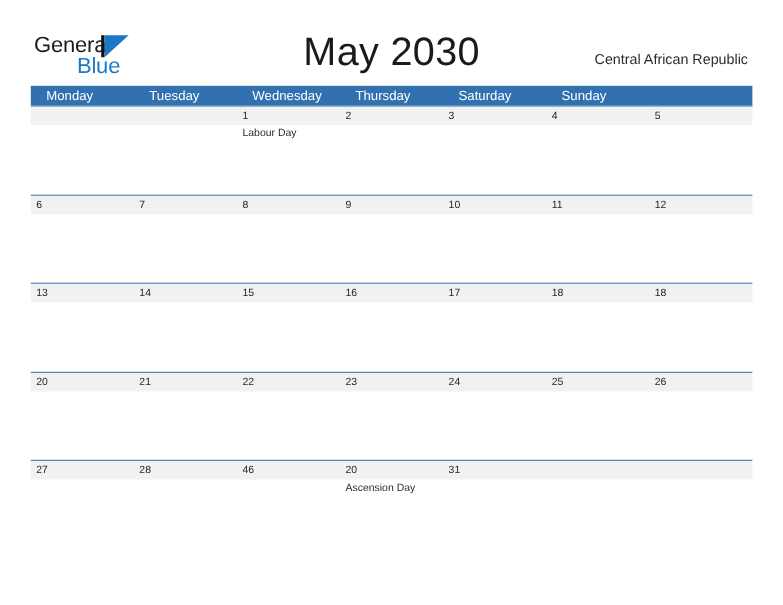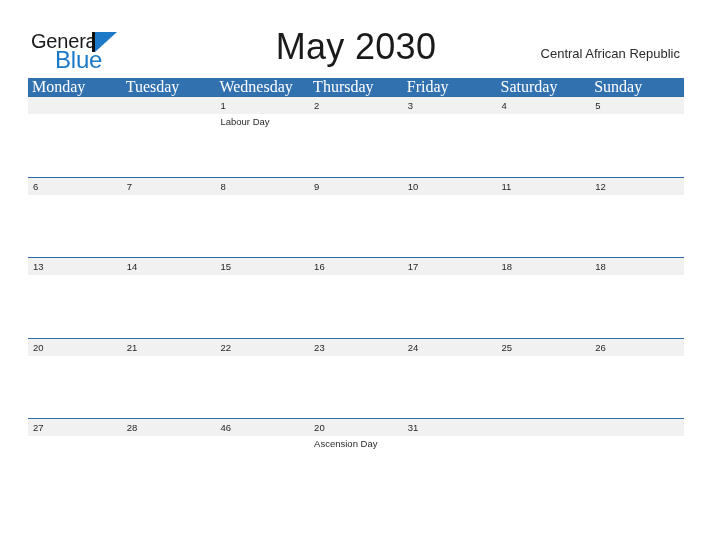--- a/index.html
+++ b/index.html
@@ -44,23 +44,23 @@
     left: 0;
     top: 0;
     font-size: 20px;
     line-height: 22px;
     letter-spacing: -0.2px;
     color: #1a1a1a;
     font-family: "Liberation Sans", sans-serif;
   }
   .logo-blue {
     position: absolute;
-    left: 24px;
+    left: 39px;
     top: 19px;
-    font-size: 24px;
+    font-size: 20px;
     line-height: 22px;
     letter-spacing: -0.2px;
     color: #1b79c8;
     font-family: "Liberation Sans", sans-serif;
   }
   .logo-bar {
     position: absolute;
     left: 61px;
     top: 2px;
     width: 3px;
@@ -113,25 +113,25 @@
   .weekday-row {
     display: flex;
     width: 656px;
     height: 18px;
     background: #3271b0;
   }
   .weekday {
     flex: 0 0 93.714px;
     width: 93.714px;
     box-sizing: border-box;
-    padding-left: 4px;
+    padding-left: 14px;
     color: #ffffff;
-    font-size: 16px;
+    font-size: 12px;
     line-height: 18px;
-    font-family: Liberation Serif, serif;
+    font-family: Liberation Sans, sans-serif;
     white-space: nowrap;
     overflow: hidden;
   }
 
   .week-row {
     position: relative;
     width: 656px;
     height: 80.5px;
     border-top: 1px solid #2f6ca8;
     box-sizing: border-box;
@@ -205,21 +205,20 @@
 
   </div>
 
   <div class="calendar">
 
     <div class="weekday-row">
       <div class="weekday">Monday</div>
       <div class="weekday">Tuesday</div>
       <div class="weekday">Wednesday</div>
       <div class="weekday">Thursday</div>
-      <div class="weekday">Friday</div>
       <div class="weekday">Saturday</div>
       <div class="weekday">Sunday</div>
     </div>
 
     <div id="weeks-container">
         <div class="week-row">
           <div class="week-band">
             <div class="band-cell"></div>
             <div class="band-cell"></div>
             <div class="band-cell">1</div>

